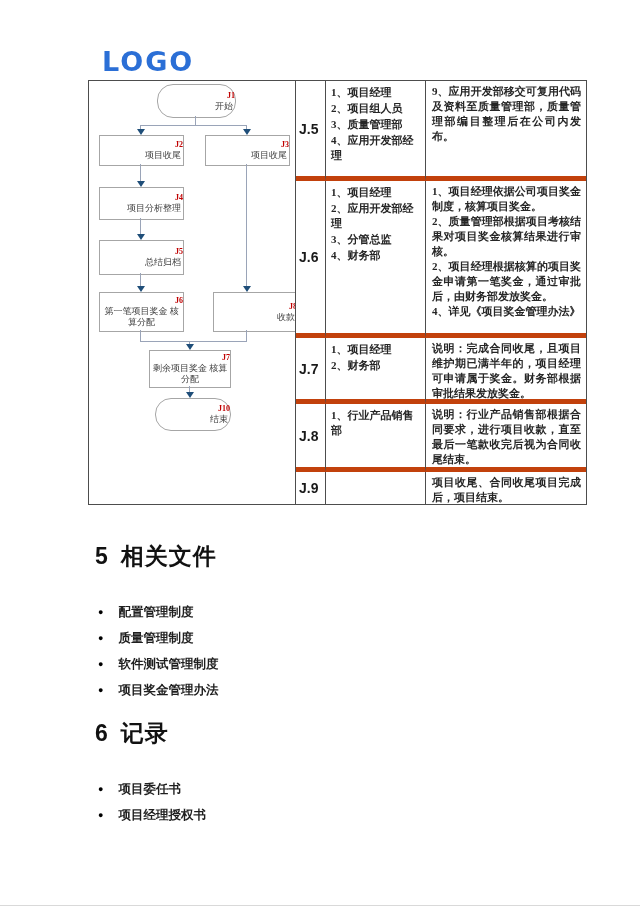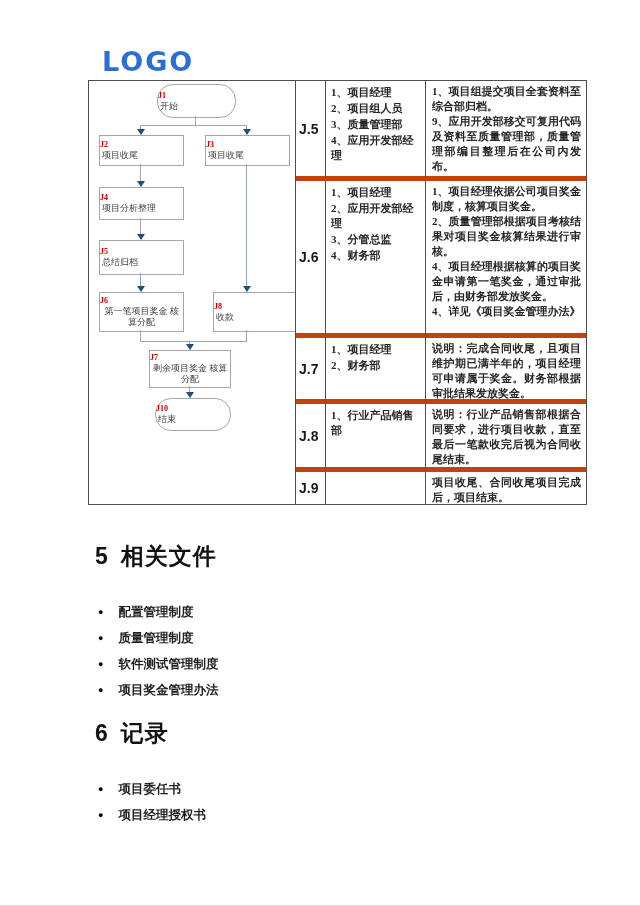--- a/index.html
+++ b/index.html
@@ -29,21 +29,21 @@
   .id-cell{display:flex;align-items:center;padding-left:3px;
     font-family:"Liberation Sans","DejaVu Sans",sans-serif;
     font-weight:bold;font-size:14px;color:#1a1a1a;}
   .part-cell{padding:4px 4px 2px 5px;font-size:11px;line-height:15px;font-weight:bold;}
   .part-cell div{margin-bottom:1px;}
   .desc-cell{padding:3px 5px 2px 6px;font-size:11px;line-height:15px;
     font-weight:bold;text-align:justify;}
   
   .node{
     position:absolute;border:1px solid #a6a6a6;background:#fff;
-    display:flex;flex-direction:column;justify-content:center;align-items:flex-start;
+    display:flex;flex-direction:column;justify-content:center;align-items:flex-end;
     text-align:center;line-height:11px;
   }
   .node .nid{color:#c00000;font-size:8px;font-weight:bold;line-height:10px;}
   .node .nlabel{color:#404040;font-size:9px;line-height:11px;padding:0 2px;}
   .ellipse{border-radius:16px;}
   .cline{position:absolute;background:#9aa4b8;}
   .h1{height:1px;} .w1{width:1px;}
   .arrow{
     position:absolute;width:0;height:0;
     border-left:4px solid transparent;border-right:4px solid transparent;
@@ -134,37 +134,36 @@
   <div class="cell id-cell b-r b-b">
     <span>J.5</span>
   </div>
   <div class="cell part-cell b-r b-b">
     <div>1、项目经理</div>
     <div>2、项目组人员</div>
     <div>3、质量管理部</div>
     <div>4、应用开发部经理</div>
   </div>
   <div class="cell desc-cell b-b">
-    <div>1、项目组提交项目全套资料至综合部归档。</div>
     <div>9、应用开发部移交可复用代码及资料至质量管理部，质量管理部编目整理后在公司内发布。</div>
   </div>
 
   <div class="cell id-cell b-r b-b">
     <span>J.6</span>
   </div>
   <div class="cell part-cell b-r b-b">
     <div>1、项目经理</div>
     <div>2、应用开发部经理</div>
     <div>3、分管总监</div>
     <div>4、财务部</div>
   </div>
   <div class="cell desc-cell b-b">
     <div>1、项目经理依据公司项目奖金制度，核算项目奖金。</div>
     <div>2、质量管理部根据项目考核结果对项目奖金核算结果进行审核。</div>
-    <div>4、项目经理根据核算的项目奖金申请第一笔奖金，通过审批后，由财务部发放奖金。</div>
+    <div>2、项目经理根据核算的项目奖金申请第一笔奖金，通过审批后，由财务部发放奖金。</div>
     <div>4、详见《项目奖金管理办法》</div>
   </div>
 
   <div class="cell id-cell b-r b-b">
     <span>J.7</span>
   </div>
   <div class="cell part-cell b-r b-b">
     <div>1、项目经理</div>
     <div>2、财务部</div>
   </div>

